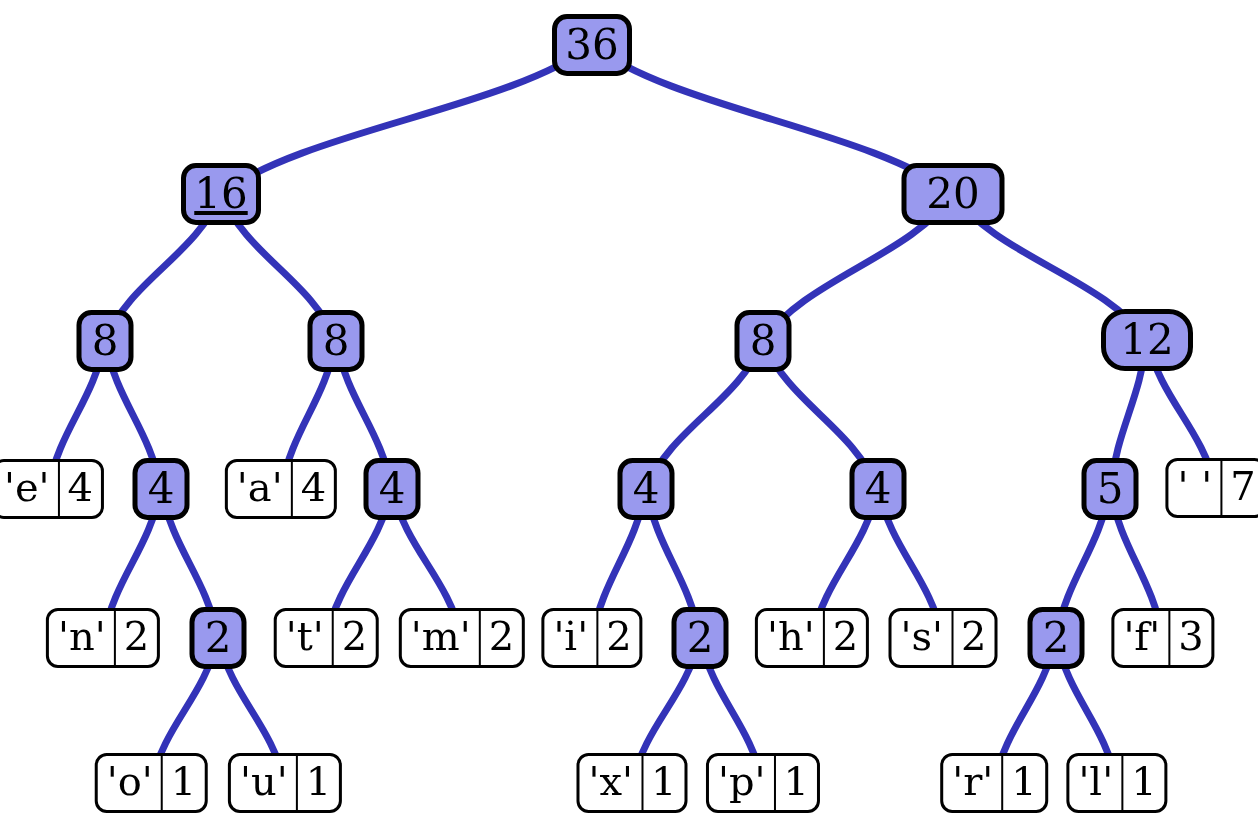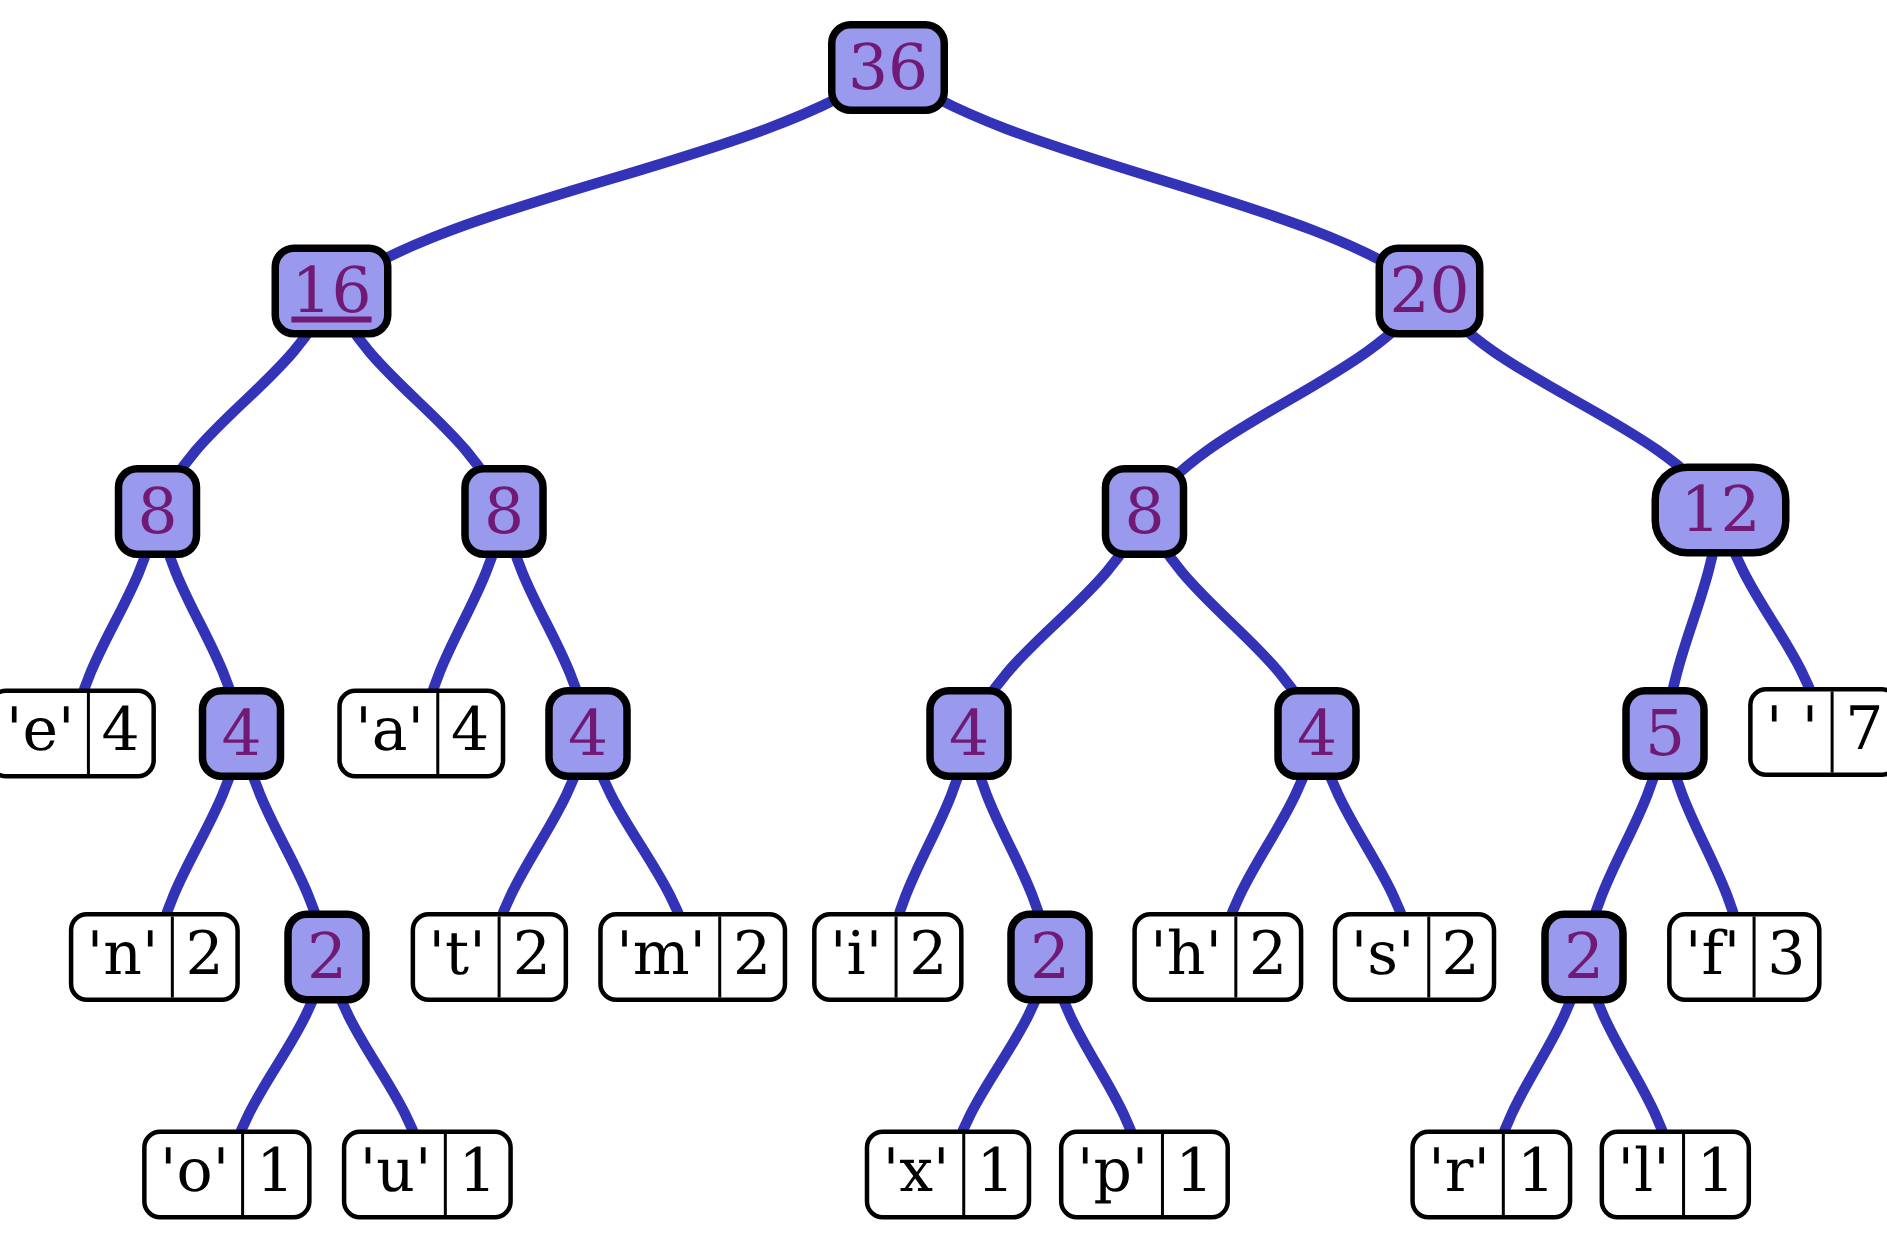--- a/index.html
+++ b/index.html
@@ -34,21 +34,21 @@
     transform: translate(-50%, -50%);
     height: 62px;
     box-sizing: border-box;
     border: 5px solid #000000;
     border-radius: 15px;
     display: flex;
     align-items: center;
     justify-content: center;
     font-size: 42px;
     line-height: 1;
-    color: #701a75;
+    color: #000000;
   }
   .leaf {
     position: absolute;
     transform: translate(-50%, -50%);
     height: 60px;
     box-sizing: border-box;
     border: 3px solid #000000;
     border-radius: 12px;
     background: #ffffff;
     display: inline-flex;
@@ -109,21 +109,21 @@
       <path d="M 1056,638 C 1042.36,698.9 1007.64,722.1 994,783" fill="none" stroke="#3333b8" stroke-width="7" stroke-linecap="round"></path>
       <path d="M 1056,638 C 1069.42,698.9 1103.58,722.1 1117,783" fill="none" stroke="#3333b8" stroke-width="7" stroke-linecap="round"></path>
     </svg>
   <div class="nodes-layer" id="nodes-layer">
       <div class="inode" style="left: 592px; top: 45px; width: 80px; background: rgb(153, 153, 238);">
         <span>36</span>
       </div>
       <div class="inode" style="left: 221px; top: 194px; width: 80px; background: rgb(153, 153, 238); text-decoration: underline;">
         <span>16</span>
       </div>
-      <div class="inode" style="left: 953px; top: 194px; width: 72px; background: rgb(153, 153, 238);">
+      <div class="inode" style="left: 953px; top: 194px; width: 103px; background: rgb(153, 153, 238);">
         <span>20</span>
       </div>
       <div class="inode" style="left: 105px; top: 341px; width: 57px; background: rgb(153, 153, 238);">
         <span>8</span>
       </div>
       <div class="inode" style="left: 336px; top: 341px; width: 57px; background: rgb(153, 153, 238);">
         <span>8</span>
       </div>
       <div class="inode" style="left: 763px; top: 341px; width: 57px; background: rgb(153, 153, 238);">
         <span>8</span>

